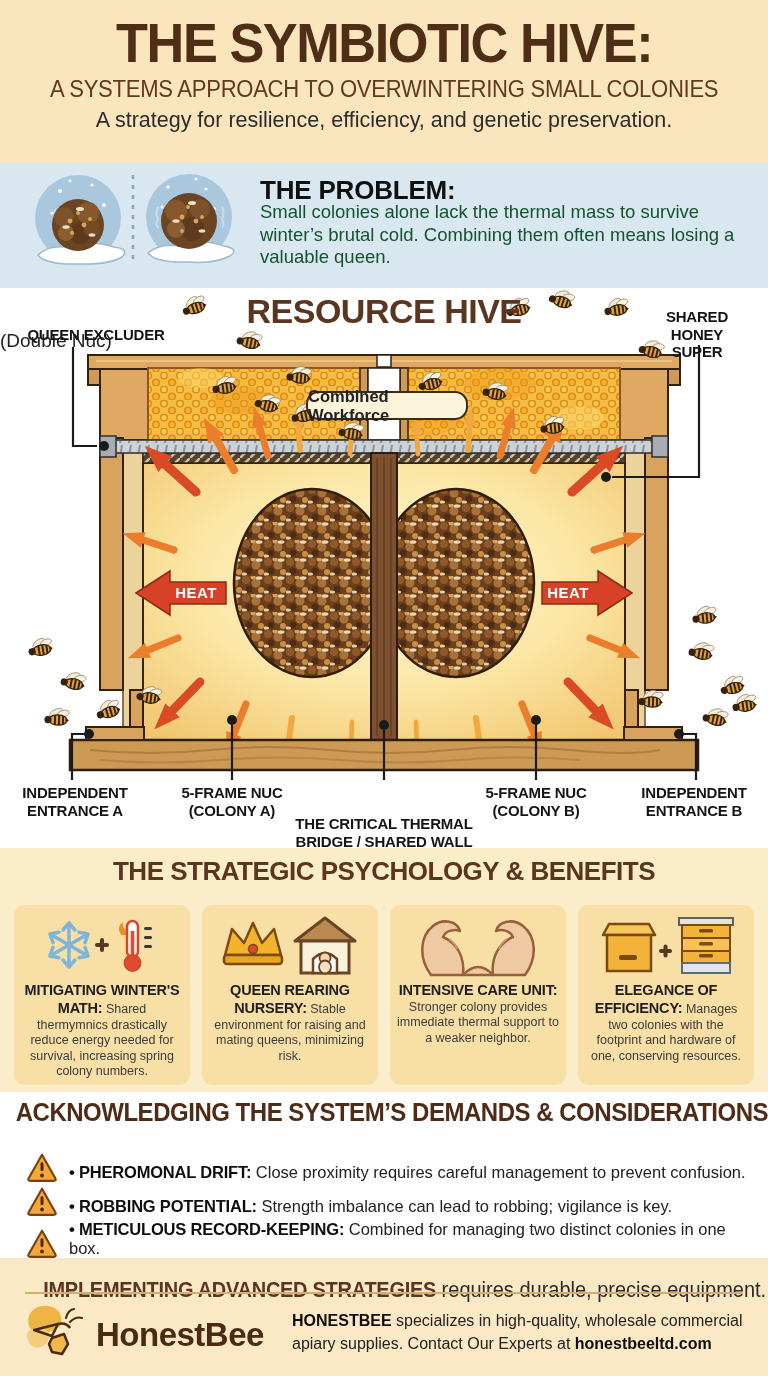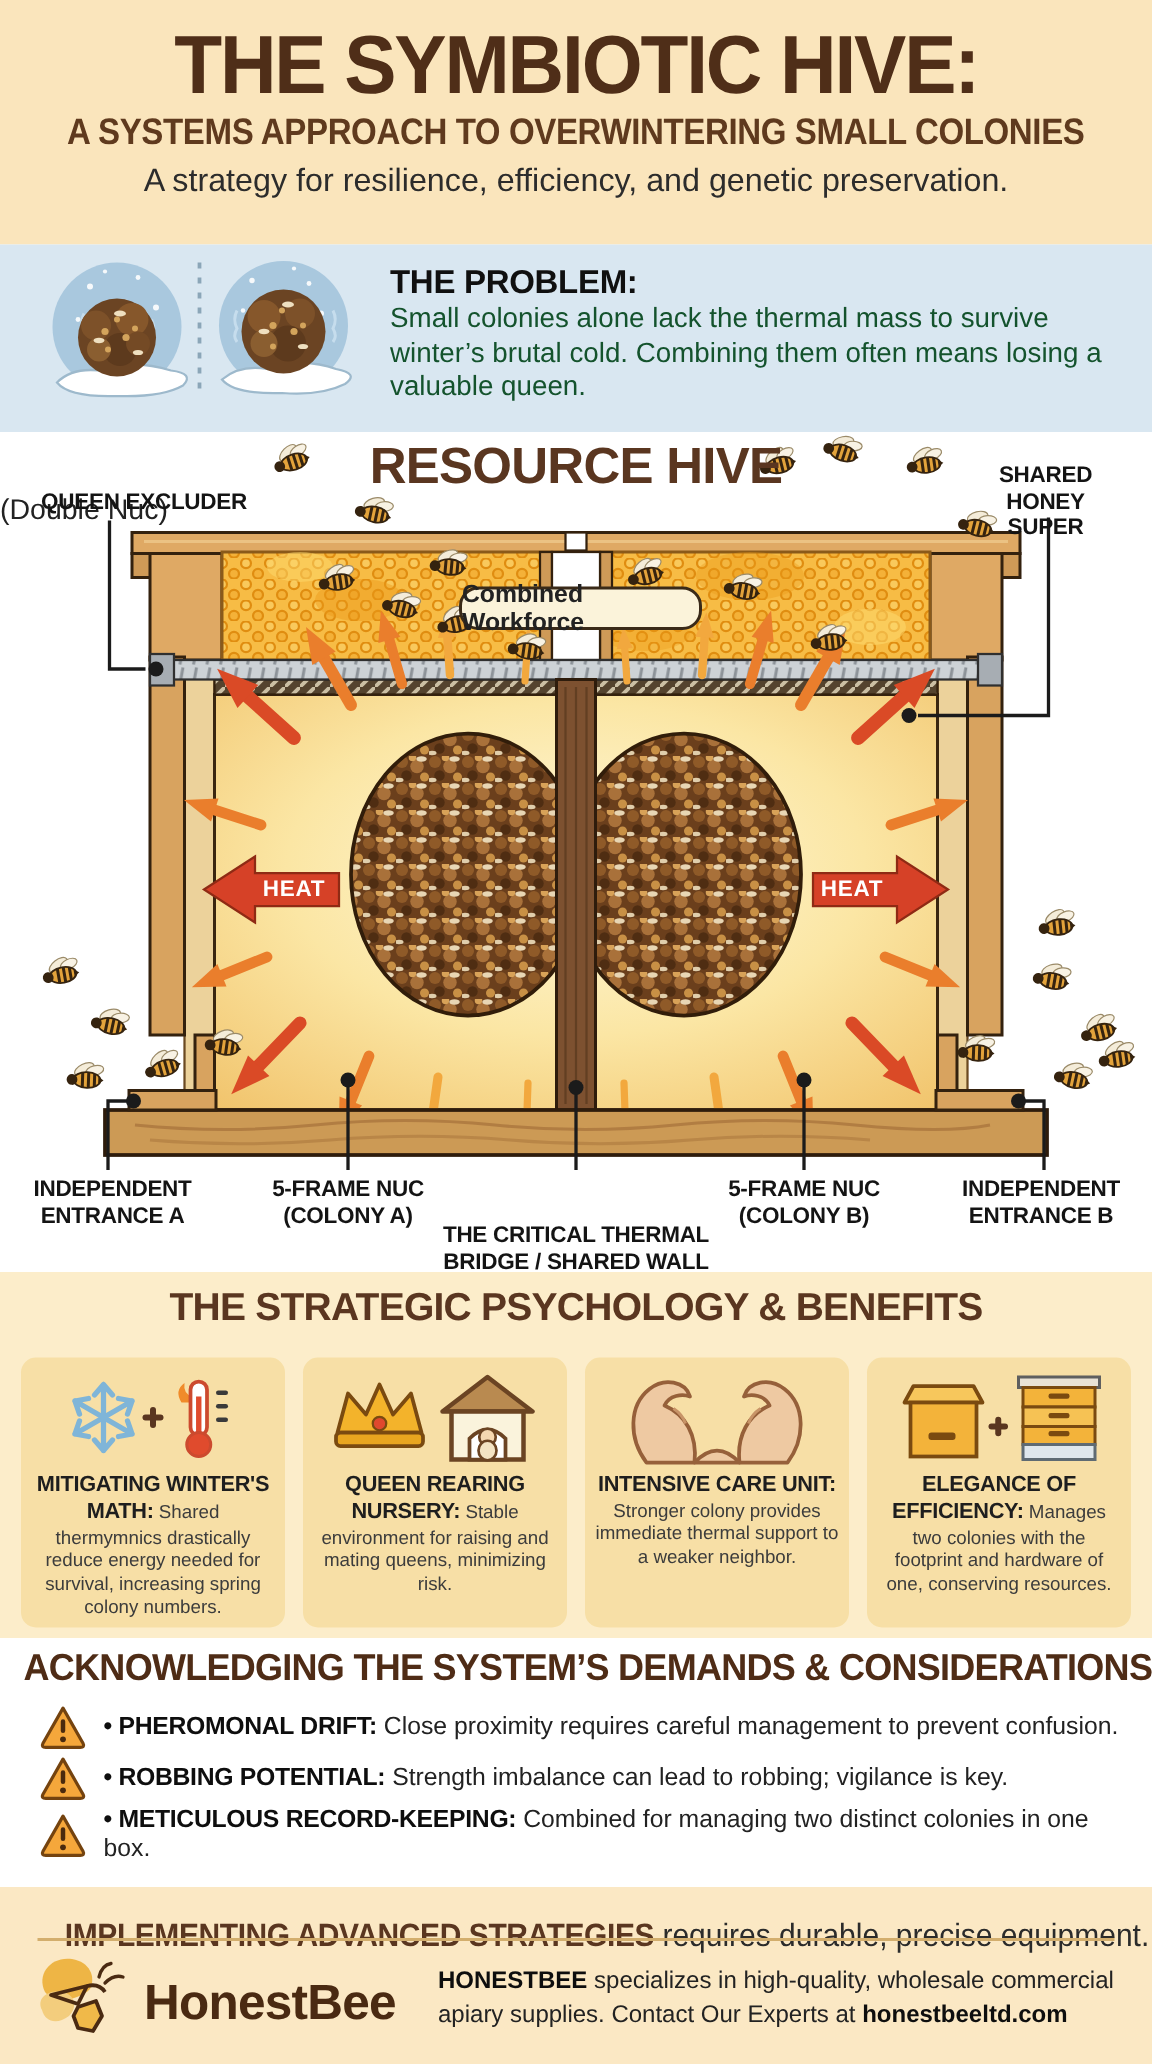--- a/index.html
+++ b/index.html
@@ -3,27 +3,27 @@
 <meta charset="utf-8">
 <style>
   html,body{margin:0;padding:0;background:#888;}
   .page{position:relative;width:768px;height:1376px;margin:0 auto;overflow:hidden;
         font-family:"Liberation Sans",sans-serif;background:#ffffff;}
   
   .hero{position:absolute;left:0;top:0;width:768px;height:163px;background:#fae5bc;text-align:center;}
   .hero-title{margin:0;padding-top:16px;font-size:55px;line-height:1.0;font-weight:800;color:#4f2e18;letter-spacing:-1.5px;}
   .hero-title span,.hero-sub span,.cons-head span,.cta span.inner{display:inline-block;white-space:nowrap;transform-origin:center;}
   .hero-title span{transform:scaleX(.95);}
-  .hero-sub{margin:4px 0 0;font-size:24.5px;font-weight:700;color:#5f3a1e;letter-spacing:-.3px;}
+  .hero-sub{margin:4px 0 0;font-size:24.5px;font-weight:400;color:#5f3a1e;letter-spacing:-.3px;}
   .hero-sub span{transform:scaleX(.9);}
   .hero-tag{margin:5px 0 0;font-size:21.5px;color:#2c2c2c;}
   
   .problem{position:absolute;left:0;top:163px;width:768px;height:125px;background:#d9e7f1;}
   .problem-art{position:absolute;left:0;top:0;}
-  .problem-head{position:absolute;left:260px;top:12px;margin:0;font-size:22px;font-weight:800;color:#101010;letter-spacing:-.2px;}
+  .problem-head{position:absolute;left:260px;top:12px;margin:0;font-size:26px;font-weight:800;color:#101010;letter-spacing:-.2px;}
   .problem-body{position:absolute;left:260px;top:38px;width:492px;margin:0;font-size:18.5px;line-height:1.22;color:#14532d;}
   
   .diagram{position:absolute;left:0;top:288px;width:768px;height:560px;background:#ffffff;}
   .hive-art{position:absolute;left:0;top:0;}
   .d-title{position:absolute;left:0;top:4px;width:768px;margin:0;text-align:center;
            font-size:34px;font-weight:800;color:#5a3620;letter-spacing:-.5px;}
   .d-sub{position:absolute;left:0;top:42px;width:768px;margin:0;text-align:left;font-size:19px;color:#222;}
   .dlab{position:absolute;transform:translateX(-50%);white-space:pre-line;text-align:center;
         font-size:15px;font-weight:800;line-height:1.18;color:#141414;letter-spacing:-.2px;}
   .heat-lbl{position:absolute;width:60px;text-align:center;color:#fff;font-weight:800;font-size:15px;letter-spacing:.5px;}
@@ -37,21 +37,21 @@
   .card{position:absolute;top:57px;width:176px;height:180px;background:#f7dfa6;border-radius:10px;
         display:flex;flex-direction:column;align-items:center;}
   .card .icon{width:156px;height:64px;margin-top:8px;flex-shrink:0;}
   .card p{margin:5px 7px 0;text-align:center;font-size:12.5px;line-height:1.24;color:#3c3c3c;}
   .card p b{font-size:14.5px;color:#1e1e1e;letter-spacing:-.2px;}
   
   .cons{position:absolute;left:0;top:1092px;width:768px;height:166px;background:#ffffff;}
   .cons-head{position:absolute;left:0;top:6px;width:768px;margin:0;text-align:center;
              font-size:25px;font-weight:800;color:#4f2c16;letter-spacing:-.5px;}
   .cons-head span{transform:scaleX(.96);}
-  .cons-item{position:absolute;left:26px;width:730px;display:flex;align-items:center;gap:11px;}
+  .cons-item{position:absolute;left:26px;width:730px;display:flex;align-items:flex-end;gap:11px;margin-top:16px;}
   .cons-item svg{flex-shrink:0;}
   .cons-item p{margin:0;font-size:16.5px;color:#222;}
   .cons-item b{color:#0e0e0e;letter-spacing:-.2px;}
   
   .footer{position:absolute;left:0;top:1258px;width:768px;height:118px;background:#fbe8c4;}
   .cta{position:absolute;left:0;top:4px;width:768px;margin:16px;text-align:center;font-size:21.5px;color:#2b2b2b;}
   .cta .inner{transform:scaleX(.93);}
   .cta b{color:#5a3620;font-weight:800;letter-spacing:-.3px;}
   .divider{position:absolute;left:25px;top:34px;width:718px;height:2px;background:#d3ae6d;}
   .logo{position:absolute;left:22px;top:44px;}

